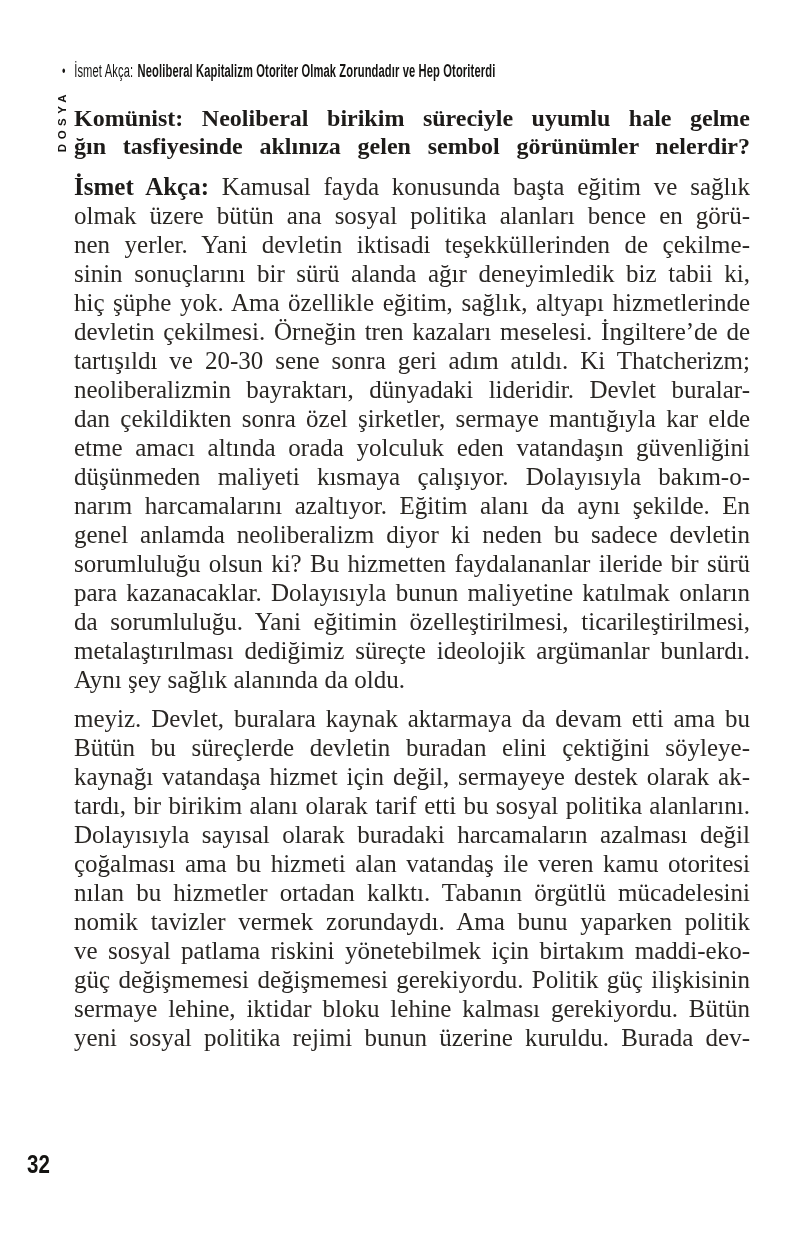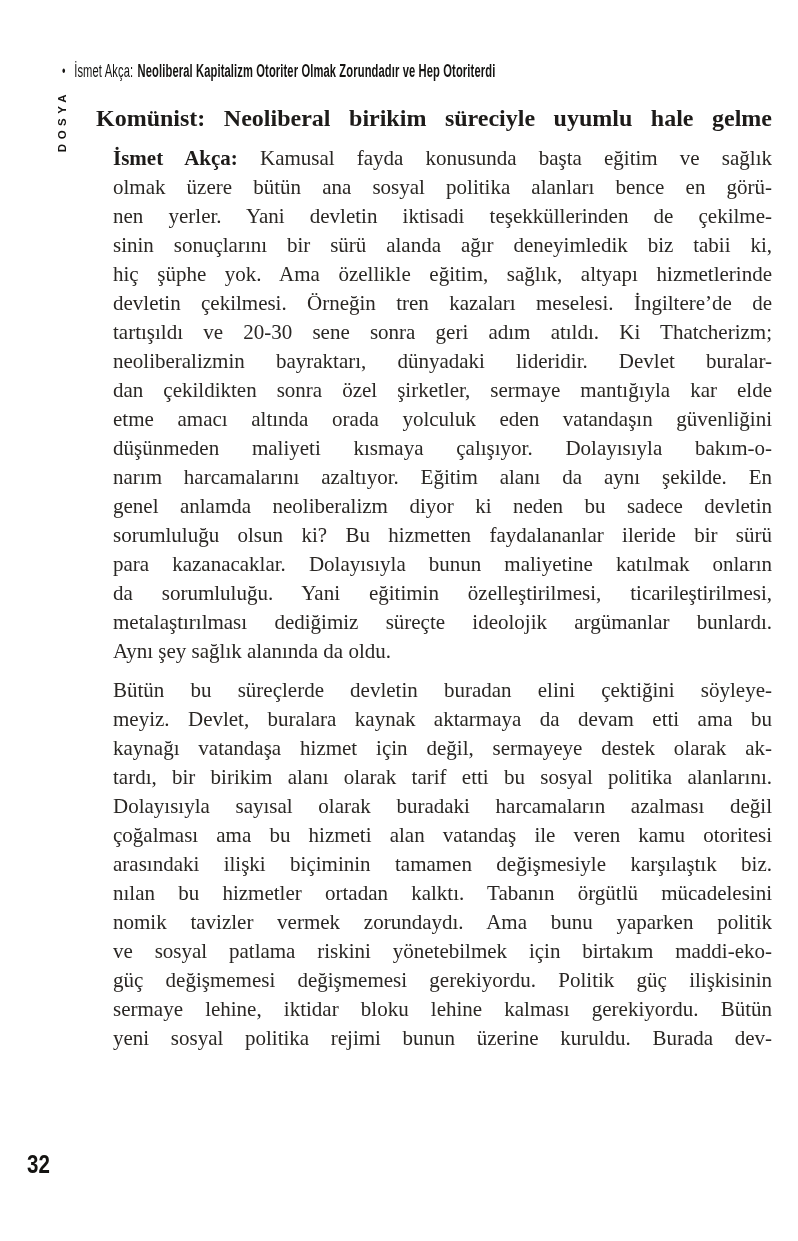--- a/index.html
+++ b/index.html
@@ -46,34 +46,34 @@
     font-weight: bold;
     font-size: 11.5px;
     letter-spacing: 4.5px;
     color: #141311;
     white-space: nowrap;
   }
 
   
   .column {
     position: absolute;
-    left: 96px;
+    left: 74px;
     top: 104px;
     width: 676px;
   }
   .q {
     margin: 0 0 12px 0;
     font-weight: bold;
     font-size: 24px;
     line-height: 28px;
     color: #1d1b19;
   }
   .para {
-    margin: 0 0 10px 17px;
-    font-size: 21px;
+    margin: 0 0 10px 0;
+    font-size: 25px;
     line-height: 29px;
     color: #2a2724;
   }
   .tline {
     text-align: justify;
     text-align-last: justify;
     text-justify: inter-word;
   }
   .tline.left-last { text-align-last: left; }
   .lead { font-weight: bold; color: #1d1b19; }
@@ -98,20 +98,21 @@
 
   <header class="runhead">
     <span class="runhead-inner"><span class="bullet">•</span><span class="author">İsmet Akça:</span><span class="title">Neoliberal Kapitalizm Otoriter Olmak Zorundadır ve Hep Otoriterdi</span></span>
   </header>
 
   <div class="dosya">DOSYA</div>
 
   <main class="column">
     <div class="q">
         <div class="tline">Komünist: Neoliberal birikim süreciyle uyumlu hale gelme</div>
+        <div class="tline">ğın tasfiyesinde aklınıza gelen sembol görünümler nelerdir?</div>
       </div>
 
     <div class="para">
         <div class="tline"><span class="lead">İsmet Akça:</span> Kamusal fayda konusunda başta eğitim ve sağlık</div>
         <div class="tline">olmak üzere bütün ana sosyal politika alanları bence en görü-</div>
         <div class="tline">nen yerler. Yani devletin iktisadi teşekküllerinden de çekilme-</div>
         <div class="tline">sinin sonuçlarını bir sürü alanda ağır deneyimledik biz tabii ki,</div>
         <div class="tline">hiç şüphe yok. Ama özellikle eğitim, sağlık, altyapı hizmetlerinde</div>
         <div class="tline">devletin çekilmesi. Örneğin tren kazaları meselesi. İngiltere’de de</div>
         <div class="tline">tartışıldı ve 20-30 sene sonra geri adım atıldı. Ki Thatcherizm;</div>
@@ -122,27 +123,26 @@
         <div class="tline">narım harcamalarını azaltıyor. Eğitim alanı da aynı şekilde. En</div>
         <div class="tline">genel anlamda neoliberalizm diyor ki neden bu sadece devletin</div>
         <div class="tline">sorumluluğu olsun ki? Bu hizmetten faydalananlar ileride bir sürü</div>
         <div class="tline">para kazanacaklar. Dolayısıyla bunun maliyetine katılmak onların</div>
         <div class="tline">da sorumluluğu. Yani eğitimin özelleştirilmesi, ticarileştirilmesi,</div>
         <div class="tline">metalaştırılması dediğimiz süreçte ideolojik argümanlar bunlardı.</div>
         <div class="tline left-last">Aynı şey sağlık alanında da oldu.</div>
       </div>
 
     <div class="para">
+        <div class="tline">meyiz. Devlet, buralara kaynak aktarmaya da devam etti ama bu</div>
         <div class="tline">Bütün bu süreçlerde devletin buradan elini çektiğini söyleye-</div>
-        <div class="tline">meyiz. Devlet, buralara kaynak aktarmaya da devam etti ama bu</div>
         <div class="tline">kaynağı vatandaşa hizmet için değil, sermayeye destek olarak ak-</div>
         <div class="tline">tardı, bir birikim alanı olarak tarif etti bu sosyal politika alanlarını.</div>
         <div class="tline">Dolayısıyla sayısal olarak buradaki harcamaların azalması değil</div>
         <div class="tline">çoğalması ama bu hizmeti alan vatandaş ile veren kamu otoritesi</div>
-        <div class="tline">arasındaki ilişki biçiminin tamamen değişmesiyle karşılaştık biz.</div>
         <div class="tline">nılan bu hizmetler ortadan kalktı. Tabanın örgütlü mücadelesini</div>
         <div class="tline">nomik tavizler vermek zorundaydı. Ama bunu yaparken politik</div>
         <div class="tline">ve sosyal patlama riskini yönetebilmek için birtakım maddi-eko-</div>
         <div class="tline">güç değişmemesi değişmemesi gerekiyordu. Politik güç ilişkisinin</div>
         <div class="tline">sermaye lehine, iktidar bloku lehine kalması gerekiyordu. Bütün</div>
         <div class="tline">yeni sosyal politika rejimi bunun üzerine kuruldu. Burada dev-</div>
       </div>
   </main>
 
   <div class="pagenum">32</div>

